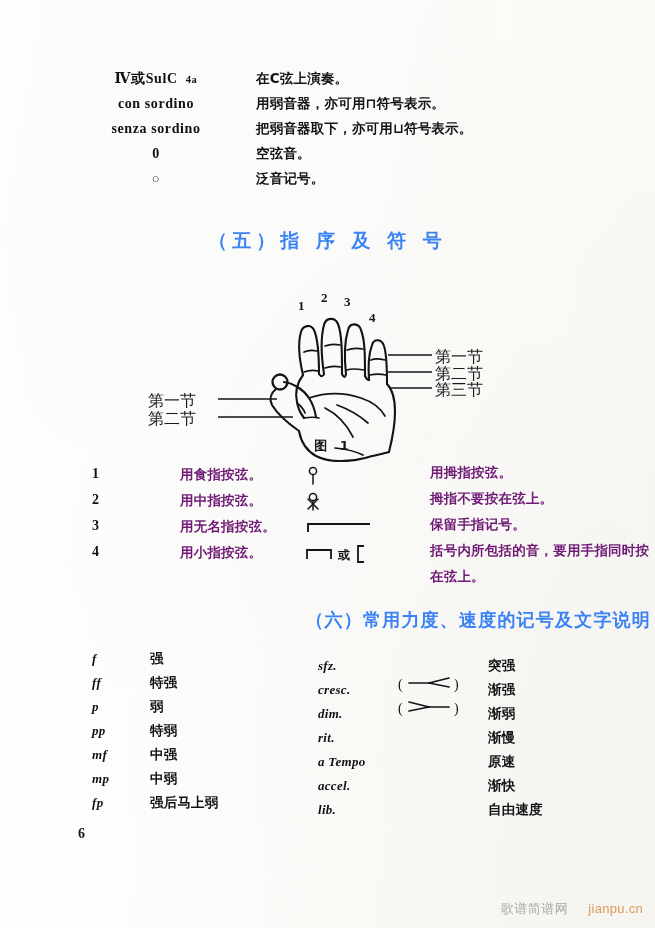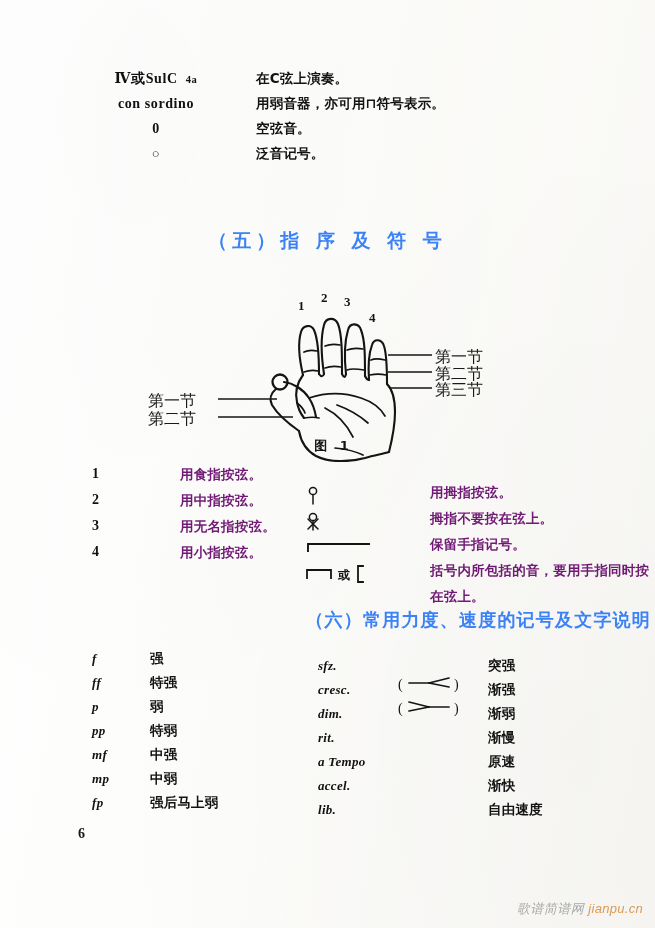--- a/index.html
+++ b/index.html
@@ -120,21 +120,21 @@
   
   .fing-left {
     position: absolute;
     left: 92px;
     top: 466px;
     width: 200px;
   }
   .fing-right {
     position: absolute;
     left: 305px;
-    top: 484px;
+    top: 464px;
     width: 300px;
   }
   .fing-row {
     display: flex;
     align-items: flex-start;
     height: 26px;
   }
   .fing-num {
     width: 48px;
     font-family: "Liberation Serif", serif;
@@ -211,23 +211,22 @@
     letter-spacing: 3px;
   }
 
   
   .watermark {
     position: absolute;
     right: 12px;
     bottom: 10px;
     display: flex;
     align-items: baseline;
-    gap: 4px;
+    gap: 20px;
     opacity: 0.85;
-    font-style: italic;
   }
   .wm-cn {
     font-family: "DejaVu Sans", "Liberation Sans", sans-serif;
     font-size: 13px;
     color: #9b9b9b;
     letter-spacing: 0.5px;
   }
   .wm-url {
     font-family: "Liberation Sans", sans-serif;
     font-size: 13px;
@@ -248,20 +247,24 @@
         <span class="rn">Ⅳ</span><span>或SulC</span><span class="sup">4a</span>
       </div>
       <div class="abbr-desc">在C弦上演奏。</div>
     </div>
 
     <div class="abbr-row">
       <div class="abbr-sym">con  sordino</div>
       <div class="abbr-desc">用弱音器，亦可用⊓符号表示。</div>
     </div>
 
+    <div class="abbr-row">
+      <div class="abbr-sym">senza  sordino</div>
+      <div class="abbr-desc">把弱音器取下，亦可用⊔符号表示。</div>
+    </div>
 
     <div class="abbr-row">
       <div class="abbr-sym">
         <span class="zero-bold">0</span>
       </div>
       <div class="abbr-desc">空弦音。</div>
     </div>
 
     <div class="abbr-row">
       <div class="abbr-sym">

